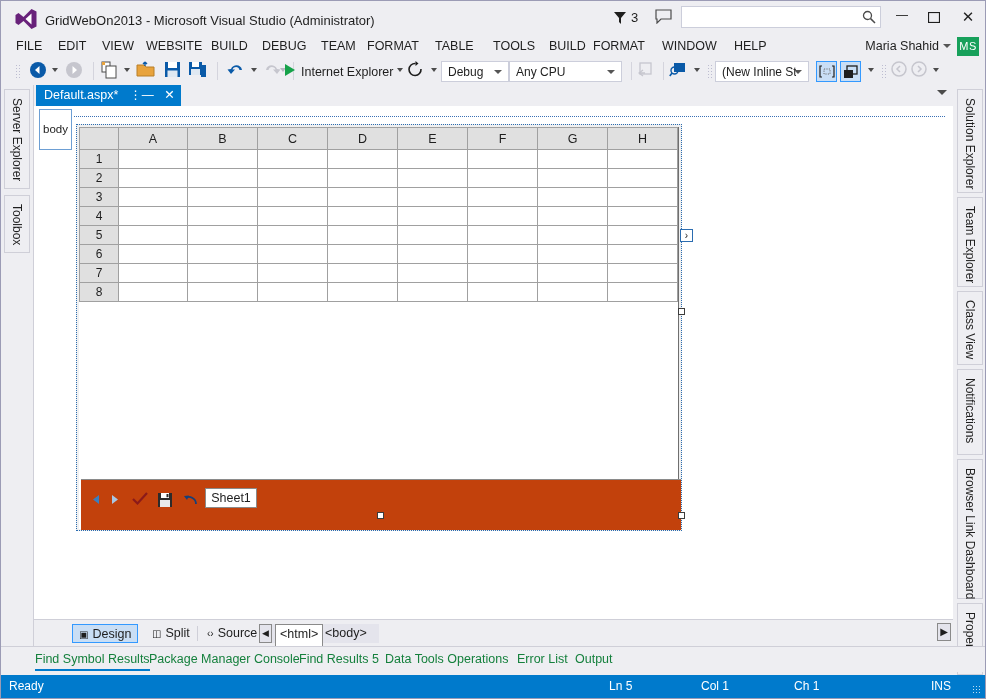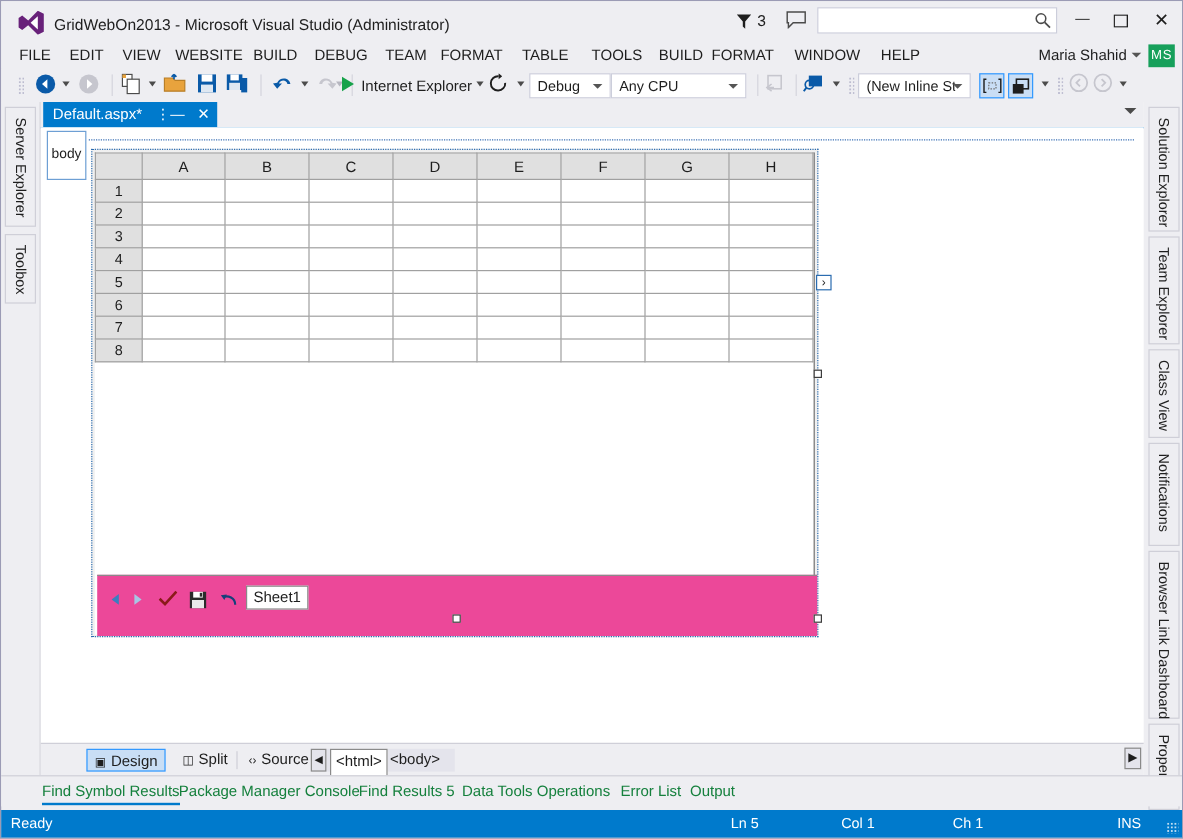--- a/index.html
+++ b/index.html
@@ -70,21 +70,21 @@
   .tagcrumb{position:absolute;left:5px;top:3px;height:15px;border:1px solid #6d9fd4;background:#fff;font-size:11.5px;line-height:14px;padding:12px 3px;color:#1e1e1e;cursor:default;}
   .tagline{position:absolute;left:40px;top:10px;right:8px;border-top:1px dotted #3a70b5;}
   .gridctl-outer{position:absolute;left:42px;top:18px;width:606px;height:407px;border:1px dotted #2b6cb0;box-sizing:border-box;background:#f0f0f0;}
   .gridctl{position:absolute;left:2px;top:2px;width:600px;height:402px;background:#fff;border-right:1px solid #6f6f6f;box-sizing:border-box;}
   table.sheet{border-collapse:collapse;table-layout:fixed;}
   table.sheet td,table.sheet th{border:1px solid #a0a0a0;padding:0;margin:0;font-weight:normal;}
   th.colhdr{height:21px;background:#e0e0e0;border:1px solid #808080;font-size:12.5px;color:#1e1e1e;text-align:center;}
   th.corner{width:38px;height:21px;background:#e0e0e0;border:1px solid #808080;}
   td.rowhdr{width:38px;height:18px;background:#e0e0e0;border:1px solid #808080;font-size:12px;text-align:center;color:#1e1e1e;}
   td.cell{height:18px;background:#fff;border:1px solid #c8c8c8;}
-  .sheetbar{position:absolute;left:2px;top:352px;width:600px;height:50px;background:#ec4899;border-top:1px solid #8a8a8a;}
+  .sheetbar{position:absolute;left:2px;top:352px;width:600px;height:50px;background:#c2410c;border-top:1px solid #8a8a8a;}
   .sheetbar .ico{position:absolute;top:14px;cursor:default;}
   .sheetname{position:absolute;left:124px;top:8px;width:52px;height:20px;background:#fff;border:1px solid #8a8a8a;box-sizing:border-box;font-size:12.5px;line-height:18px;text-align:center;color:#1e1e1e;}
   .selhandle{position:absolute;width:7px;height:7px;background:#fff;border:1px solid #3c3c3c;box-sizing:border-box;}
   .resize-arrow{position:absolute;left:646px;top:123px;width:13px;height:13px;background:#fff;border:1px solid #2b6cb0;box-sizing:border-box;text-align:center;font-size:10px;line-height:11px;color:#1e1e1e;cursor:default;}
 
   
   .designbar{position:absolute;left:0;top:534px;width:919px;height:27px;background:#eeeef2;border-top:1px solid #cfcfd8;}
   .dtab{position:absolute;top:4px;height:19px;line-height:19px;font-size:12.5px;color:#1e1e1e;padding:0 6px;cursor:default;white-space:nowrap;}
   .dtab.sel{border:1px solid #3399ff;background:#c9def5;box-sizing:border-box;}
   .dsep{position:absolute;top:6px;width:1px;height:15px;background:#cfcfd8;}

